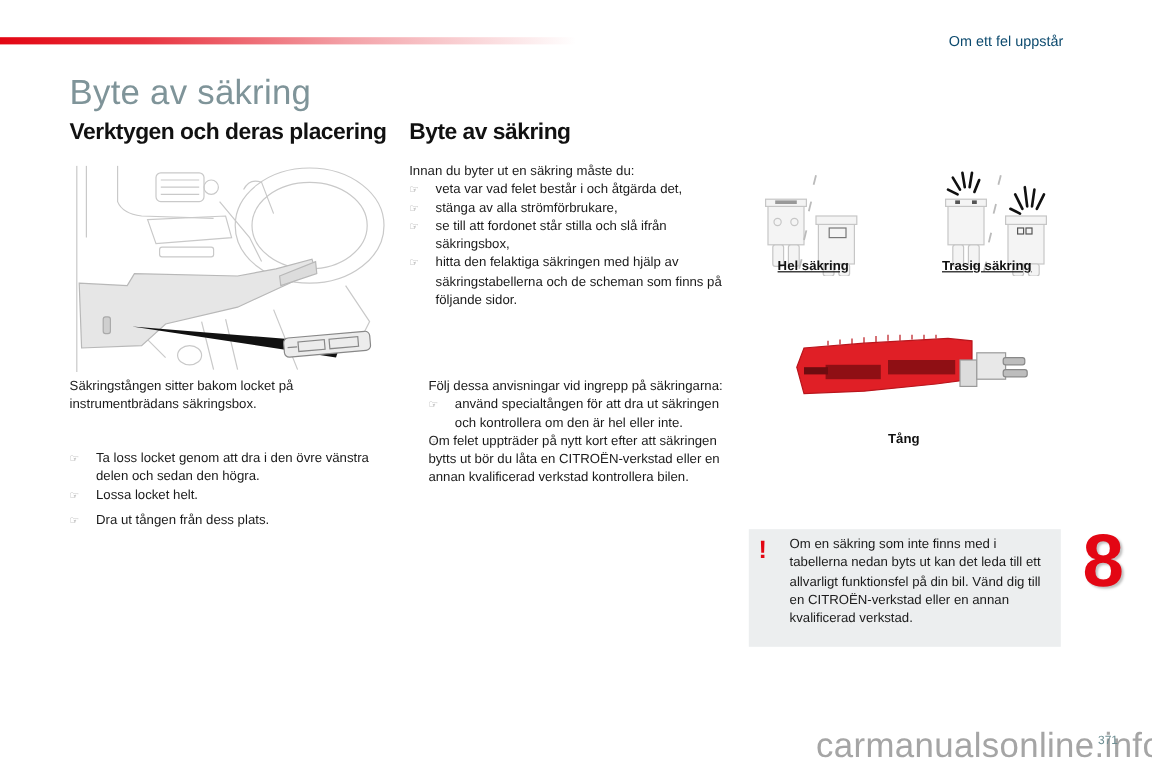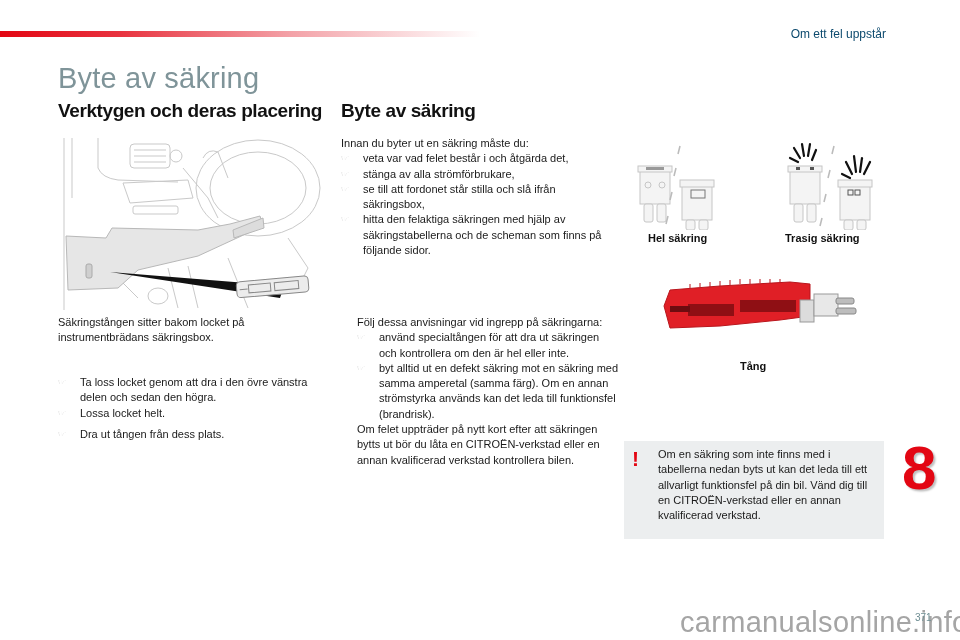--- a/index.html
+++ b/index.html
@@ -17,21 +17,21 @@
   .h2.mid { left: 341px; }
 
   .illus-dash { position: absolute; left: 58px; top: 138px; width: 268px; height: 172px; overflow: hidden; }
 
   p.txt, .list { font-size: 11px; line-height: 15.3px; color: #1a1a1a; }
   .block { position: absolute; }
   .list li { list-style: none; position: relative; padding-left: 22px; }
   .list li .bullet { position: absolute; left: 0; top: 0; font-size: 9px; color: #999; }
 
   .fuse-illus { position: absolute; top: 140px; }
-  .fuse-label { position: absolute; top: 232px; font-size: 11px; font-weight: bold; color: #111; }
+  .fuse-label { position: absolute; top: 216px; font-size: 11px; font-weight: bold; color: #111; text-decoration: underline; }
 
   .tool-illus { position: absolute; left: 660px; top: 278px; width: 200px; height: 60px; }
   .tool-label { position: absolute; left: 740px; top: 360px; font-size: 11px; font-weight: bold; color: #111; }
 
   .warn-box { position: absolute; left: 624px; top: 441px; width: 260px; height: 98px; background: #eceeef; }
   .warn-mark { position: absolute; left: 632px; top: 447px; font-size: 21px; font-weight: bold; color: #e30613; font-family: "Liberation Sans", sans-serif; }
   .warn-text { position: absolute; left: 658px; top: 447px; width: 222px; font-size: 11px; line-height: 15.3px; color: #1a1a1a; }
 
   .chapter-num { position: absolute; left: 902px; top: 437px; font-size: 62px; font-weight: bold; color: #e30613; line-height: 1; text-shadow: 2px 2px 2px rgba(0,0,0,0.25); }
 
@@ -102,21 +102,21 @@
     <li><span class="bullet">☞</span><span>stänga av alla strömförbrukare,</span></li>
     <li><span class="bullet">☞</span><span>se till att fordonet står stilla och slå ifrån säkringsbox,</span></li>
     <li><span class="bullet">☞</span><span>hitta den felaktiga säkringen med hjälp av säkringstabellerna och de scheman som finns på följande sidor.</span></li>
   </ul>
 </div>
 
 <div class="block" style="left:341px; top:315px; width:262px;margin-left:16px;">
   <p class="txt">Följ dessa anvisningar vid ingrepp på säkringarna:</p>
   <ul class="list">
     <li><span class="bullet">☞</span><span>använd specialtången för att dra ut säkringen och kontrollera om den är hel eller inte.</span></li>
-    <li><span class="bullet">☞</span><span>byt alltid ut en defekt säkring mot en säkring med samma amperetal (samma färg). Om en annan strömstyrka används kan det leda till funktionsfel (brandrisk).</span></li>
+    <li><span class="bullet">☞</span></li>
   </ul>
   <p class="txt">Om felet uppträder på nytt kort efter att säkringen bytts ut bör du låta en CITROËN-verkstad eller en annan kvalificerad verkstad kontrollera bilen.</p>
 </div>
 
 <div class="fuse-illus" style="left:636px;">
   <svg width="90" height="90" viewBox="0 0 90 90">
     <g fill="#f4f4f4" stroke="#c6c6c6" stroke-width="1">
       <rect x="4" y="30" width="30" height="34"></rect>
       <rect x="2" y="26" width="34" height="6"></rect>
       <rect x="8" y="64" width="9" height="18" rx="2"></rect>

